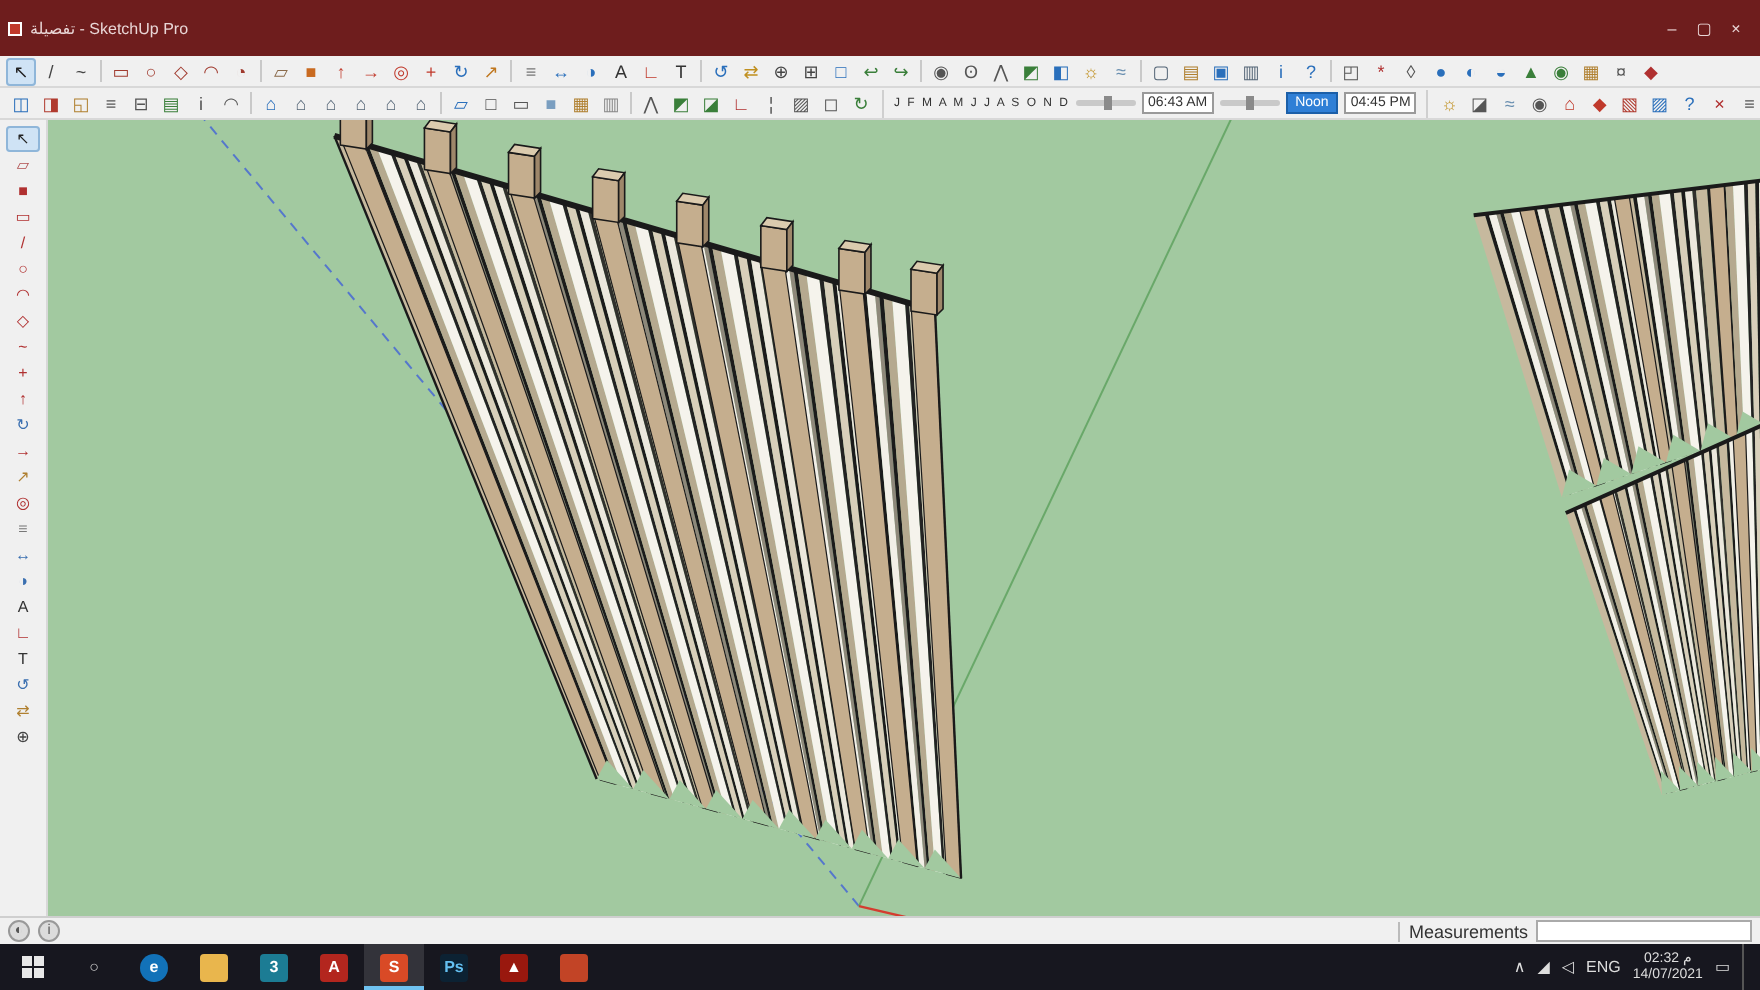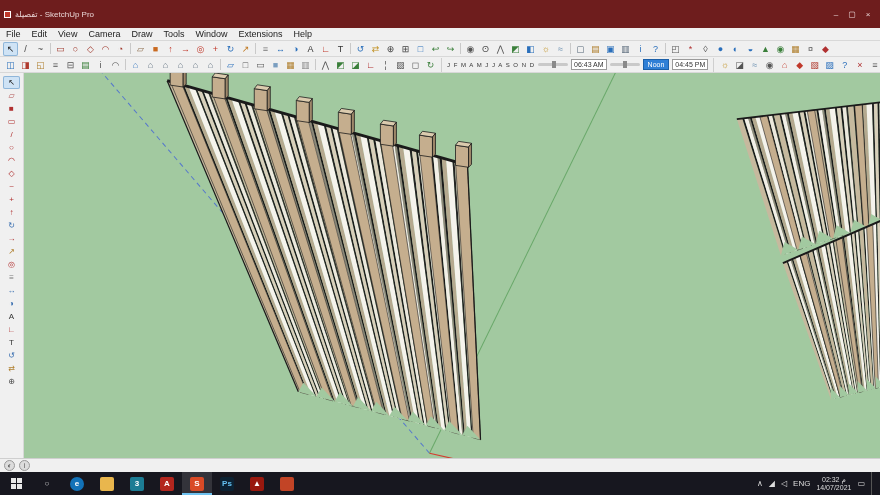--- a/index.html
+++ b/index.html
@@ -80,31 +80,20 @@
   <div class="titlebar">
     <span class="app-logo"></span>
     <span class="title-text">تفصيلة - SketchUp Pro</span>
     <div class="win-controls">
       <span class="win-btn">–</span>
       <span class="win-btn">▢</span>
       <span class="win-btn">×</span>
     </div>
   </div>
 
-  <div class="menubar">
-      <span class="menu-item">File</span>
-      <span class="menu-item">Edit</span>
-      <span class="menu-item">View</span>
-      <span class="menu-item">Camera</span>
-      <span class="menu-item">Draw</span>
-      <span class="menu-item">Tools</span>
-      <span class="menu-item">Window</span>
-      <span class="menu-item">Extensions</span>
-      <span class="menu-item">Help</span>
-    </div>
 
   <div class="toolbar">
     <div class="icon-strip">
         <span class="tb-icon sel" style="color: rgb(34, 34, 34);">↖</span>
         <span class="tb-icon" style="color: rgb(68, 68, 68);">/</span>
         <span class="tb-icon" style="color: rgb(68, 68, 68);">~</span>
         <span class="tb-sep"></span>
         <span class="tb-icon" style="color: rgb(160, 58, 46);">▭</span>
         <span class="tb-icon" style="color: rgb(160, 58, 46);">○</span>
         <span class="tb-icon" style="color: rgb(160, 58, 46);">◇</span>
@@ -502,20 +491,25 @@
           <polygon points="431.0,75.2 444.0,77.2 444.0,98.2 431.0,96.2" fill="#c5ae8e" stroke="#1a1a1a" stroke-width="0.8"></polygon>
           <polygon points="431.0,75.2 444.0,77.2 447.0,73.2 434.0,71.2" fill="#dbcbae" stroke="#1a1a1a" stroke-width="0.8"></polygon>
           <polygon points="444.0,77.2 447.0,73.2 447.0,95.2 444.0,98.2" fill="#9e876a" stroke="#1a1a1a" stroke-width="0.8"></polygon>
         </svg>
     </div>
   </div>
 
   <div class="statusbar">
     <span class="sb-icon">◐</span>
     <span class="sb-icon">i</span>
+    <div class="measure">
+      <span class="sep-v"></span>
+      <span>Measurements</span>
+      <span class="measure-box"></span>
+    </div>
   </div>
 
   <div class="taskbar">
     <div class="start-button">
       <span class="win-logo">
           <i></i>
           <i></i>
           <i></i>
           <i></i>
         </span>

